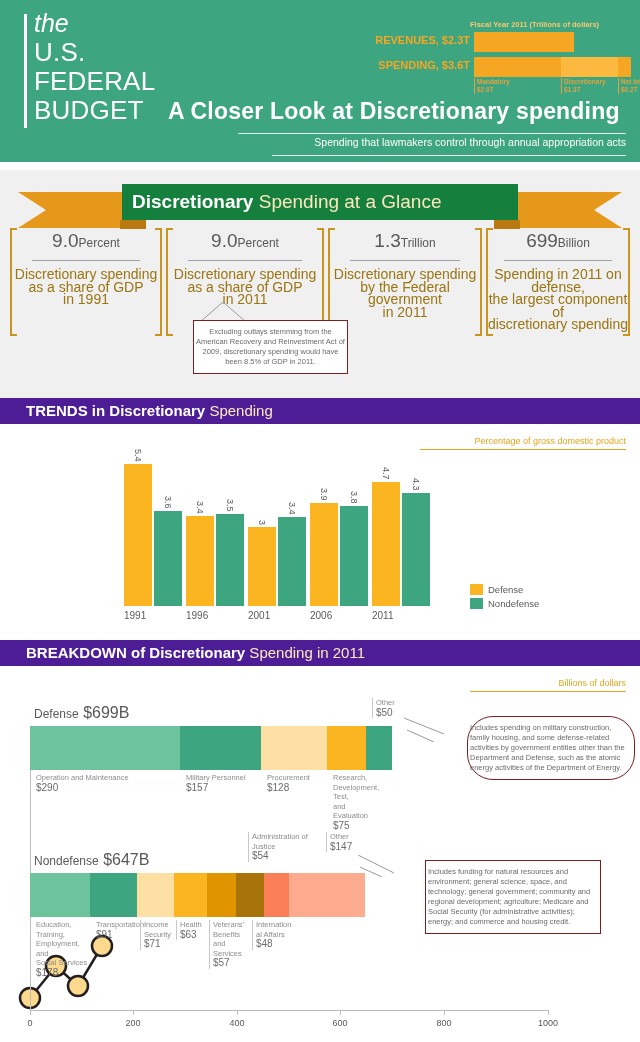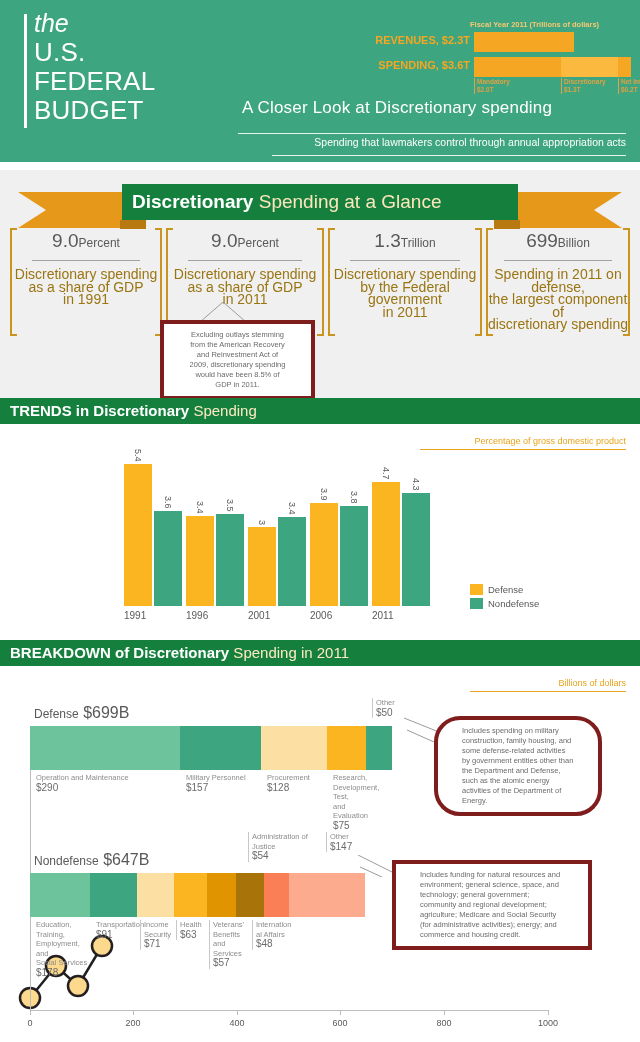--- a/index.html
+++ b/index.html
@@ -22,22 +22,22 @@
   }
   .hdr-title { position: absolute; left: 34px; top: 8px; color: #ffffff; }
   .hdr-title .l1 {
     font-style: italic; font-size: 25px; line-height: 30px; font-weight: 400;
   }
   .hdr-title .l2, .hdr-title .l3, .hdr-title .l4 {
     font-size: 26px; line-height: 29px; font-weight: 400; letter-spacing: .2px;
   }
   .hdr-sub {
     position: absolute; left: 168px; top: 98px; width: 458px;
-    text-align: center; color: #ffffff;
-    font-size: 17px; letter-spacing: .2px;
+    text-align: left; color: #ffffff;
+    font-size: 23px; letter-spacing: .2px; font-weight: bold;
   }
   .hdr-line1 {
     position: absolute; left: 238px; top: 133px; width: 388px; height: 1px;
     background: #e9f4ef;
   }
   .hdr-line2 {
     position: absolute; left: 272px; top: 155px; width: 354px; height: 1px;
     background: #e9f4ef;
   }
   .hdr-tag {
@@ -101,35 +101,35 @@
   .stat-num .big { font-size: 19px; }
   .stat-num .unit { font-size: 12px; }
   .stat-div {
     position: absolute; top: 32px; height: 1px; background: #a0a0a0;
   }
   .stat-desc {
     position: absolute; left: 0; right: 0; top: 40px; text-align: center;
     color: #9a7512; font-size: 14px; line-height: 12.5px;
   }
   .callout {
-    position: absolute; border: 4px solid #7f1d1d; background: #ffffff;
-    color: #6b6b6b; font-size: 7.5px; line-height: 10px; padding: 6px 24px;
+    position: absolute; border: 1px solid #7f1d1d; background: #ffffff;
+    color: #6b6b6b; font-size: 7.5px; line-height: 10px; padding: 6px 2px; margin-left: 33px;
   }
   .call-glance {
     left: 160px; top: 150px; width: 155px; text-align: center;
   }
   .call-tail {
     position: absolute; left: 200px; top: 132px; width: 46px; height: 20px;
   }
 
   
   .secbar {
     position: absolute; left: 0; width: 640px; height: 26px;
-    background: #15803d; color: #ffffff; font-size: 15px;
-    line-height: 26px; padding-left: 10px; white-space: nowrap;
+    background: #4c1d95; color: #ffffff; font-size: 15px;
+    line-height: 26px; padding-left: 26px; white-space: nowrap;
   }
   .secbar b { font-weight: bold; }
   .secbar .light { color: #fdeac2; }
   .unitlab {
     position: absolute; color: #e8a41c; font-size: 9px; text-align: right;
     padding-bottom: 3px; border-bottom: 1px solid #e8a41c;
   }
 
   
   .trends { position: absolute; left: 0; top: 398px; width: 640px; height: 242px; }
@@ -395,16 +395,16 @@
     <div class="slab" style="left:93px; top:280px; width:54px;"><span>Transportation</span><br><span class="v">$91</span></div>
     <div class="slab bot" style="left:140px; top:280px; width:32px;">Income<br>Security<br><span class="v">$71</span></div>
     <div class="slab bot" style="left:176px; top:280px; width:30px;"><span>Health</span><br><span class="v">$63</span></div>
     <div class="slab bot" style="left:209px; top:280px; width:40px;">Veterans'<br>Benefits<br>and<br>Services<br><span class="v">$57</span></div>
     <div class="slab bot" style="left:252px; top:280px; width:44px;">Internation<br>al Affairs<br><span class="v">$48</span></div>
 
     <svg style="position:absolute; left:358px; top:215px; width:36px; height:22px;" viewBox="0 0 36 22">
       <polyline points="0,0 36,18" fill="none" stroke="#9a9a9a" stroke-width="1"></polyline>
       <polyline points="2,12 24,22" fill="none" stroke="#9a9a9a" stroke-width="1"></polyline>
     </svg>
-    <div class="callout call-non" style="position:absolute; left:392px; top:220px; width:200px;">Includes funding for natural resources and environment; general science, space, and technology; general government; community and regional development; agriculture; Medicare and Social Security (for administrative activities); energy; and commerce and housing credit.</div>
+    <div class="callout call-non" style="position:absolute; left:392px; top:220px; width:176px;">Includes funding for natural resources and environment; general science, space, and technology; general government; community and regional development; agriculture; Medicare and Social Security (for administrative activities); energy; and commerce and housing credit.</div>
 
   </div>
 </div>
 
 </body></html>

